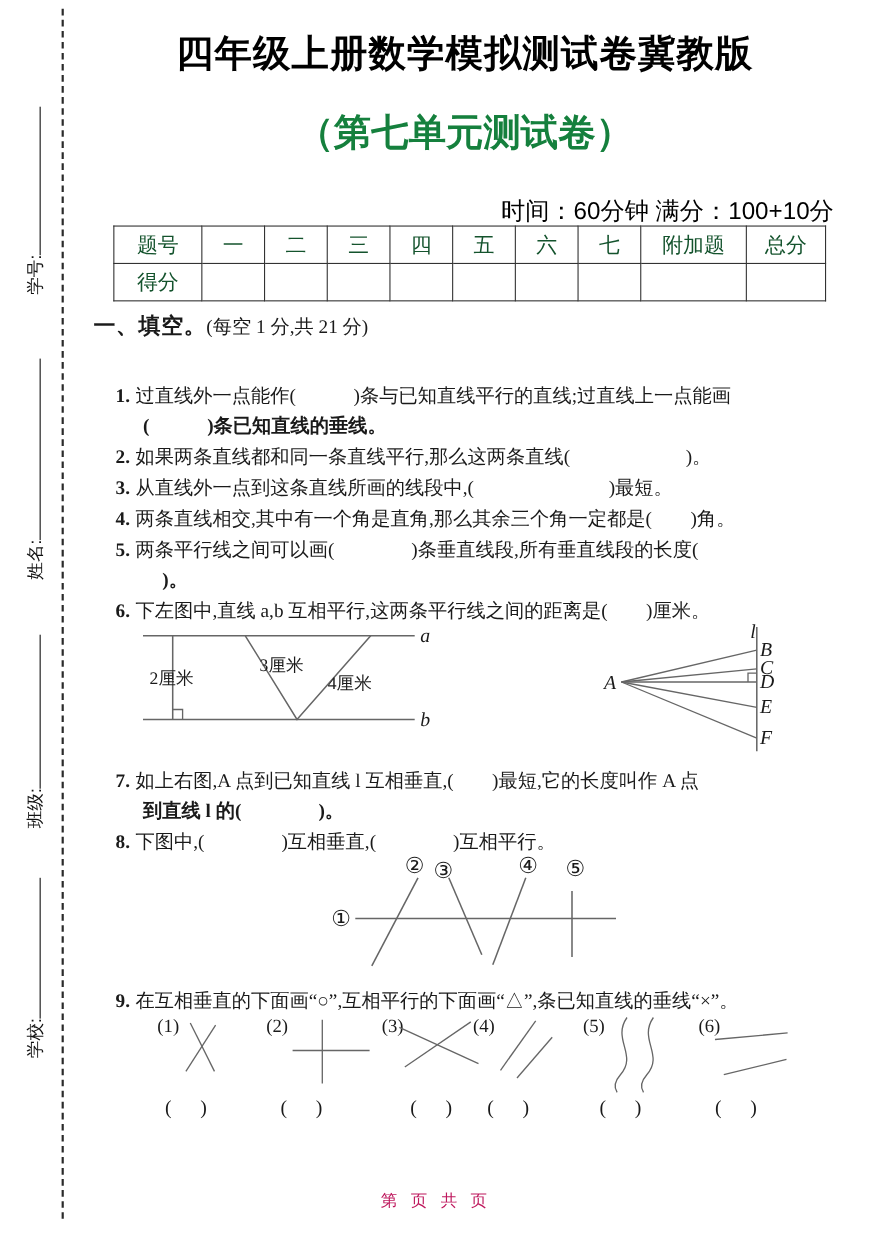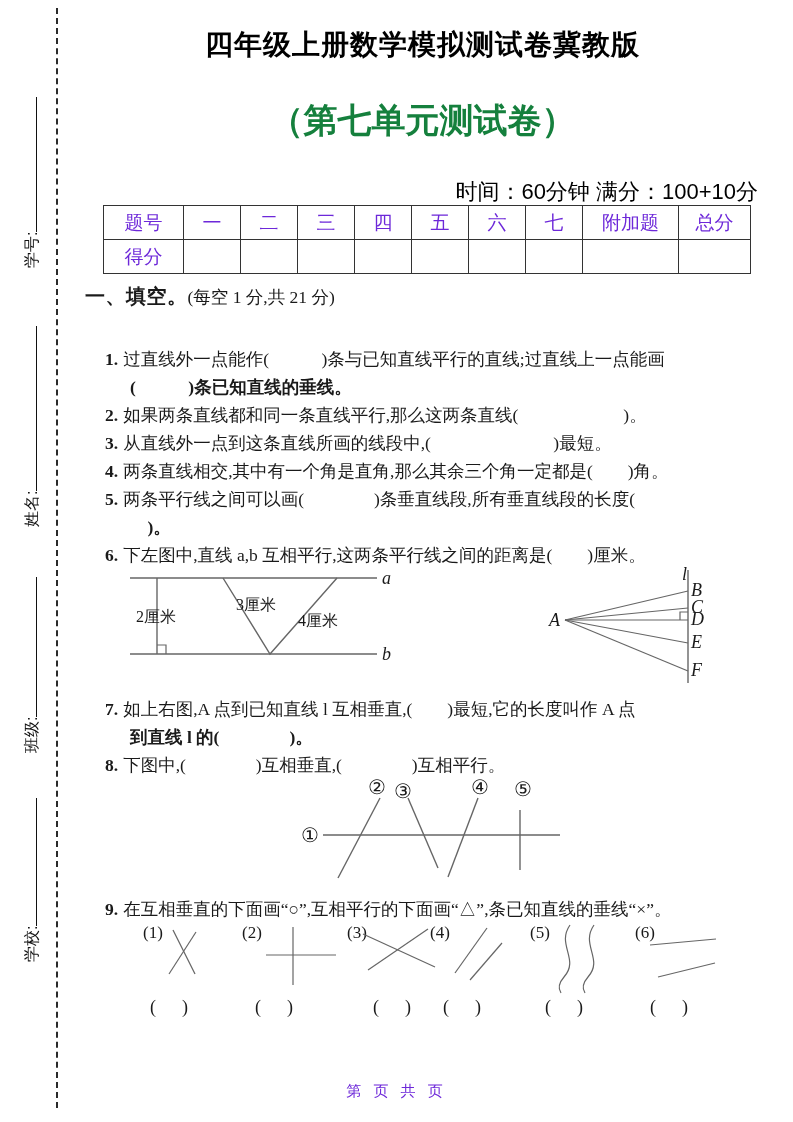--- a/index.html
+++ b/index.html
@@ -13,48 +13,48 @@
   .mfield {
     position:absolute; left:22px; white-space:nowrap;
     transform:rotate(-90deg); transform-origin:0 0;
     font-family:"Liberation Sans", sans-serif; font-size:16px; color:#111;
   }
   .mfield .mlabel { display:inline-block; }
   .mfield .mblank { display:inline-block; border-bottom:1.6px solid #111; height:14px; vertical-align:baseline; }
   
   .main { position:absolute; left:85px; top:0; width:675px; height:100%; }
   .title { position:absolute; top:26px; left:0; width:100%; text-align:center;
-    font-family:"Liberation Sans", sans-serif; font-weight:bold; font-size:28px; letter-spacing:1px; color:#000; }
+    font-family:"Liberation Sans", sans-serif; font-weight:bold; font-size:34px; letter-spacing:1px; color:#000; }
   .subtitle { position:absolute; top:98px; left:0; width:100%; text-align:center;
     font-family:"Liberation Sans", sans-serif; font-weight:bold; font-size:34px; color:#15803d; }
   .info { position:absolute; top:177px; left:0; width:100%; text-align:right; padding-right:2px;
     font-family:"Liberation Sans", sans-serif; font-size:22px; color:#000; }
   table.score { position:absolute; top:205px; left:18px; width:648px; border-collapse:collapse; table-layout:fixed;
-    font-family:"Liberation Sans", sans-serif; font-size:19px; color:#6d28d9; }
+    font-family:"Liberation Sans", sans-serif; font-size:19px; color:#14532d; }
   table.score td { border:1.5px solid #333; height:34px; text-align:center; vertical-align:middle; }
   .section { position:absolute; top:283px; left:0; font-size:17.5px; }
   .section b { font-size:20px; letter-spacing:0.5px; }
   .qwrap { position:absolute; top:310px; left:20px; width:655px; font-size:17.5px;margin-top:35px; }
   .qline { height:28px; line-height:28px; white-space:nowrap; }
   .qline b { margin-right:5px; }
   .cont { padding-left:25px;font-weight:bold; }
   .figrow6 { position:relative; height:126px; }
   .figrow8 { position:relative; height:116px; }
   .q9row { position:relative; height:140px; }
   .q9label { position:absolute; font-size:17px; }
   .q9blank { position:absolute; top:72px; font-size:18px; letter-spacing:4px; }
   svg { position:absolute; overflow:visible; }
   svg .ln { stroke:#666; stroke-width:1.4; fill:none; }
   svg .thin { stroke:#666; stroke-width:1.2; fill:none; }
   svg text { fill:#1a1a1a; font-family:"Liberation Serif", serif; }
   svg .it { font-style:italic; font-size:18px; }
   svg .cm { font-size:16px; }
   svg .circ { font-size:20px; font-family:"Liberation Serif", serif; }
   .footer { position:absolute; left:0; top:1082px; width:100%; text-align:center;
-    font-family:"Liberation Sans", sans-serif; font-size:15px; letter-spacing:4px; color:#6d28d9; }
+    font-family:"Liberation Sans", sans-serif; font-size:15px; letter-spacing:4px; color:#be185d; }
 </style>
 </head>
 <body>
 
 <div class="page">
 
   <div class="cutline"></div>
   <div class="mfield" style="top:268px;">
     <span class="mlabel">学号:</span><span class="mblank" style="width:135px;"></span>
   </div>

